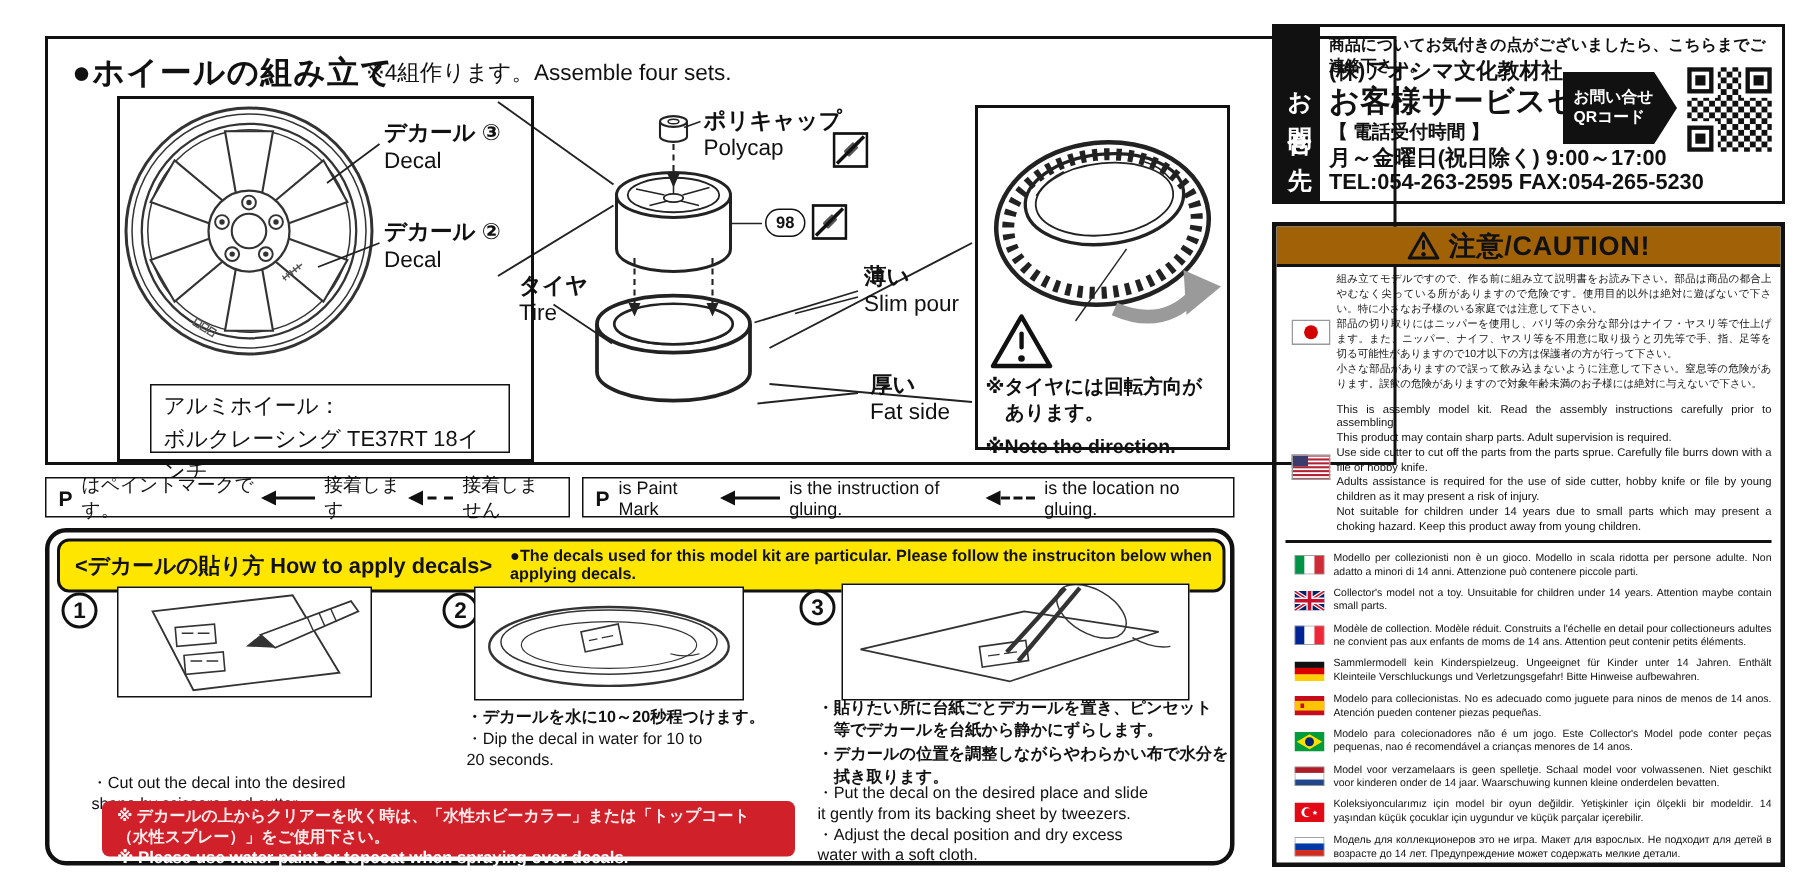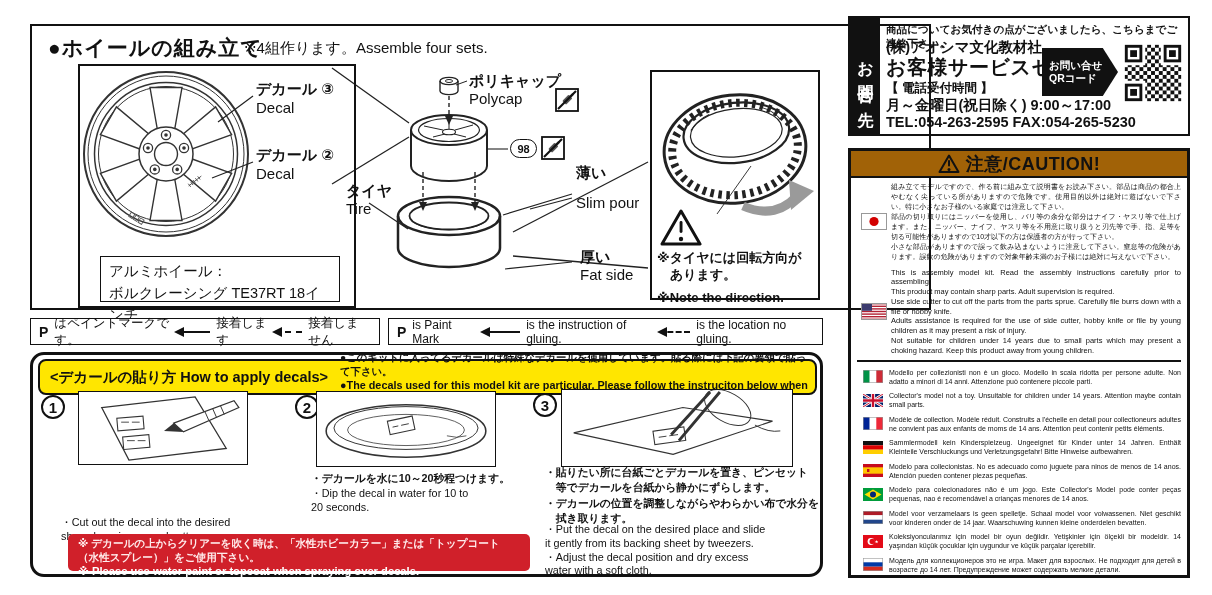--- a/index.html
+++ b/index.html
@@ -204,21 +204,21 @@
     <g transform="rotate(45,12,12)">
       <rect x="9.3" y="7" width="5.4" height="9" rx="1" fill="#555"></rect>
       <rect x="10.8" y="4" width="2.4" height="3.2" fill="#555"></rect>
       <polygon points="12,1.5 10.8,4 13.2,4" fill="#555"></polygon>
     </g>
     <path d="M21,3 L3,21" stroke="#111" stroke-width="2.2"></path>
   </svg>
 
   <div class="abs lbl jp-b" style="left:314px;top:156px">タイヤ</div>
   <div class="abs lbl-en" style="left:314px;top:174px">Tire</div>
-  <div class="abs lbl jp-b" style="left:544px;top:138px">薄い</div>
+  <div class="abs lbl jp-b" style="left:544px;top:150px">薄い</div>
   <div class="abs lbl-en" style="left:544px;top:168px">Slim pour</div>
   <div class="abs lbl jp-b" style="left:548px;top:222px">厚い</div>
   <div class="abs lbl-en" style="left:548px;top:240px">Fat side</div>
 
   <div id="dir-box" class="abs">
     <svg class="abs" style="left:3px;top:2px" width="162" height="150" viewBox="0 0 162 150" fill="none" stroke="#222">
       <g transform="rotate(-6,80,75)">
         <ellipse cx="80" cy="75" rx="71" ry="54" stroke-width="3"></ellipse>
         <ellipse cx="80" cy="75" rx="63" ry="46" stroke-width="8" stroke-dasharray="3.5 4.5"></ellipse>
         <ellipse cx="83" cy="59" rx="53" ry="30" stroke-width="2.2"></ellipse>
@@ -254,21 +254,20 @@
   <span class="arrow-solid"></span>
   <span>is the instruction of gluing.</span>
   <span class="arrow-dash"></span>
   <span>is the location no gluing.</span>
 </div>
 
 <section id="decal-box" class="abs">
   <div id="decal-head" class="abs">
     <span class="decal-head-title">&lt;デカールの貼り方 How to apply decals&gt;</span>
     <span class="decal-head-notes">
-      <span class="decal-note-jp" style="display:block">●このキットに入ってるデカールは特殊なデカールを使用しています。貼る際には下記の要領で貼って下さい。</span>
       <span class="decal-note-en" style="display:block">●The decals used for this model kit are particular. Please follow the instruciton below when applying decals.</span>
     </span>
   </div>
 
   <div class="abs step-num" style="left:8px;top:40px">1</div>
   <svg class="abs step-img" style="left:45px;top:36px" width="170" height="74" viewBox="0 0 170 74" fill="none" stroke="#333">
     <polygon points="22,16 118,5 150,58 50,70" stroke-width="1.3"></polygon>
     <rect x="38" y="26" width="27" height="13" stroke-width="1.1" transform="rotate(-5,50,32)"></rect>
     <rect x="44" y="45" width="27" height="13" stroke-width="1.1" transform="rotate(-5,57,51)"></rect>
     <path d="M42,31 h8 m3,0 h8 M48,50 h8 m3,0 h8" stroke-width="0.9"></path>

